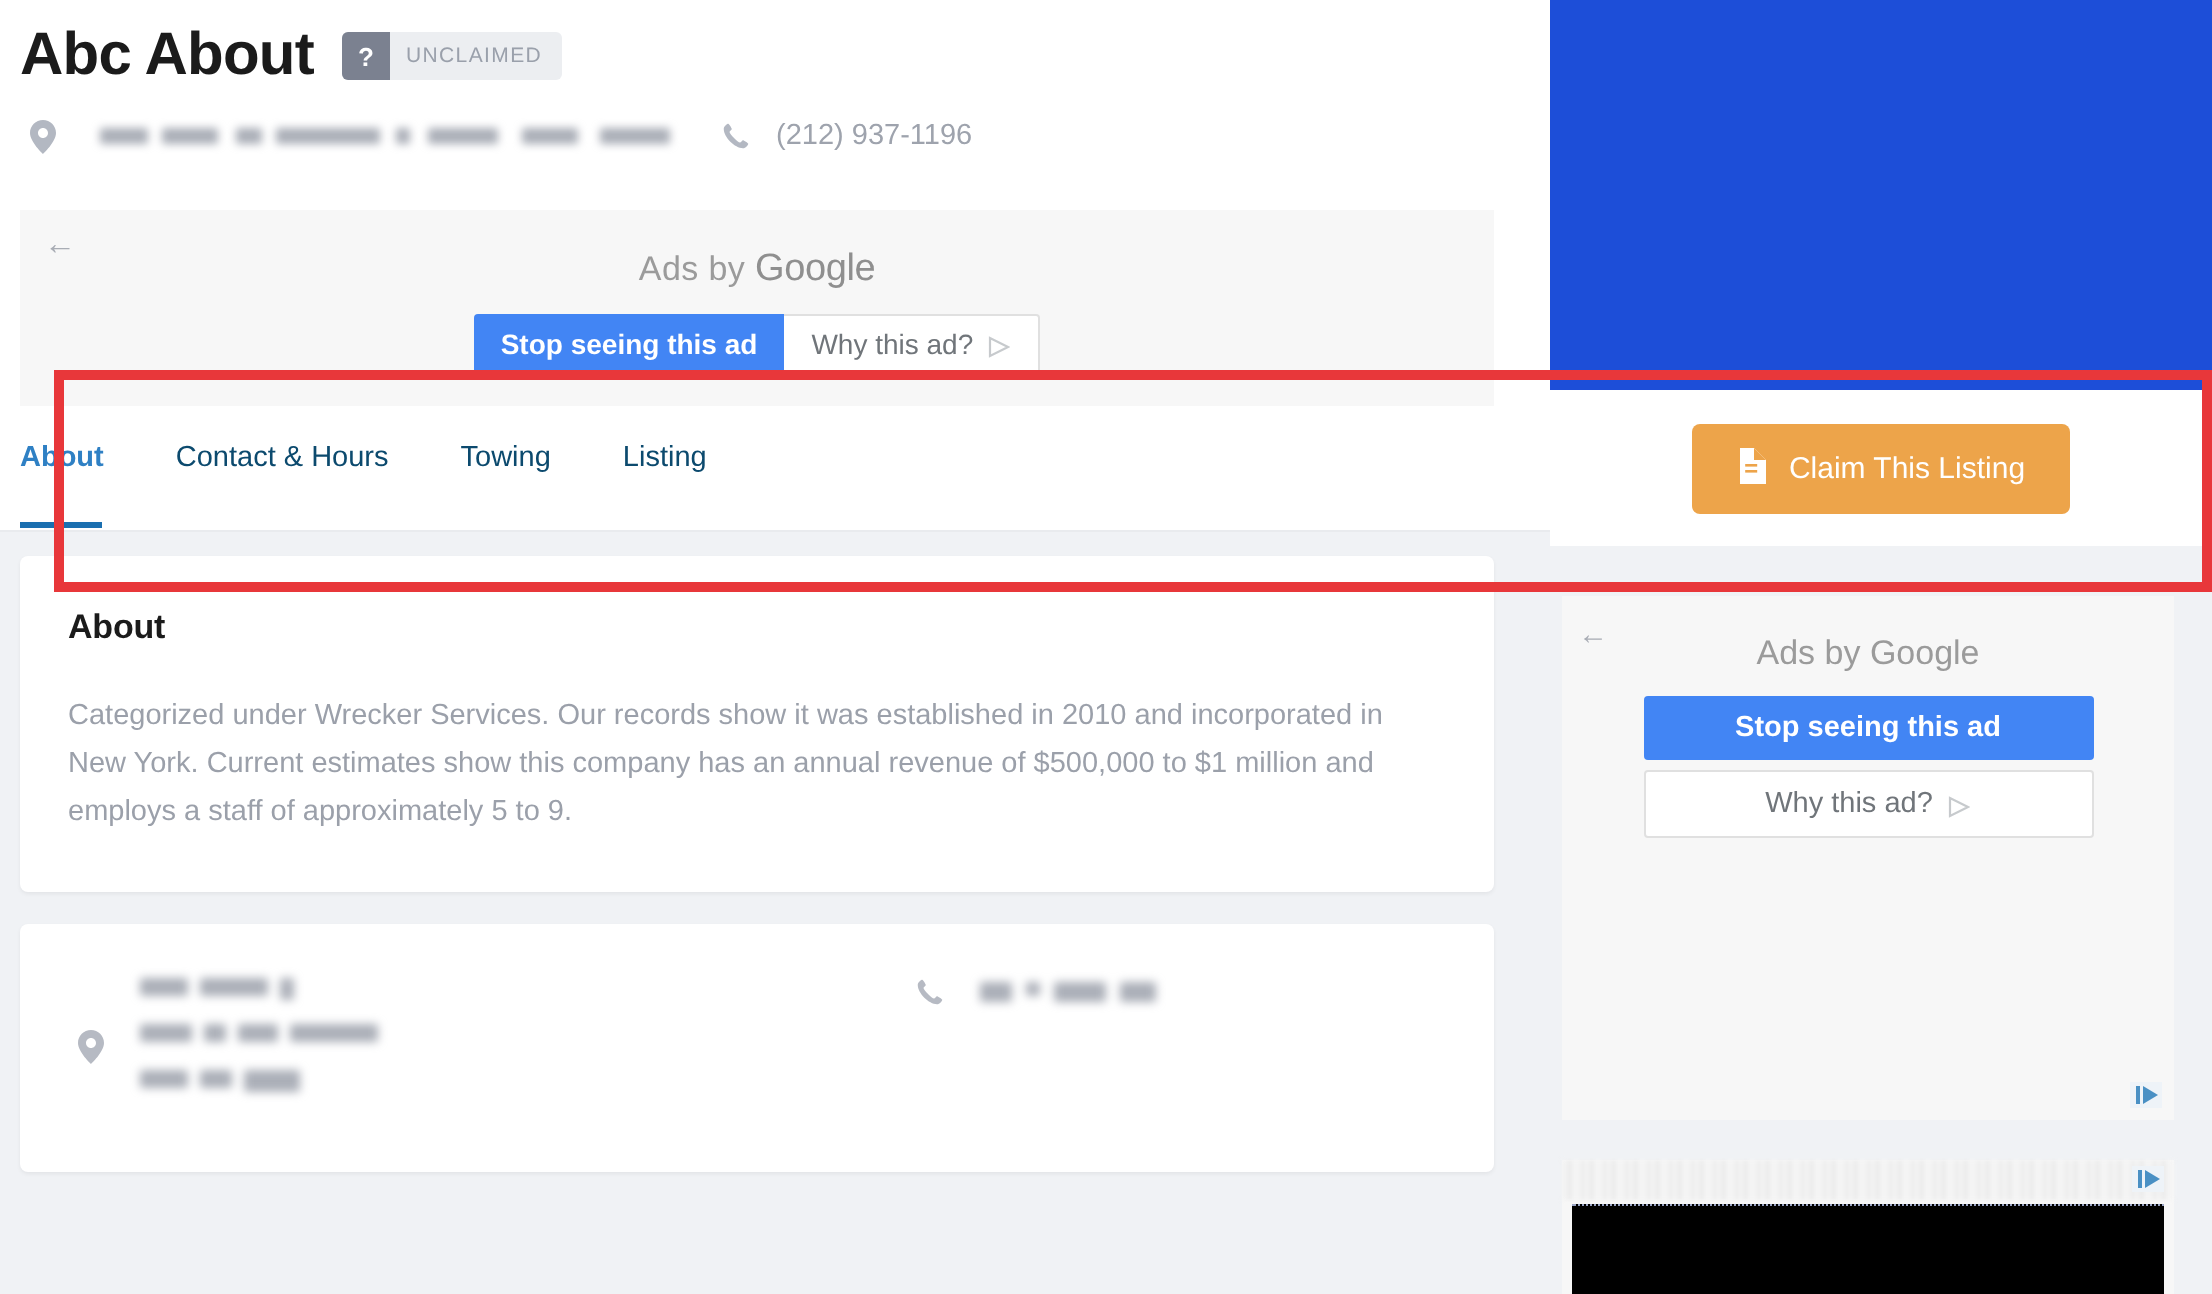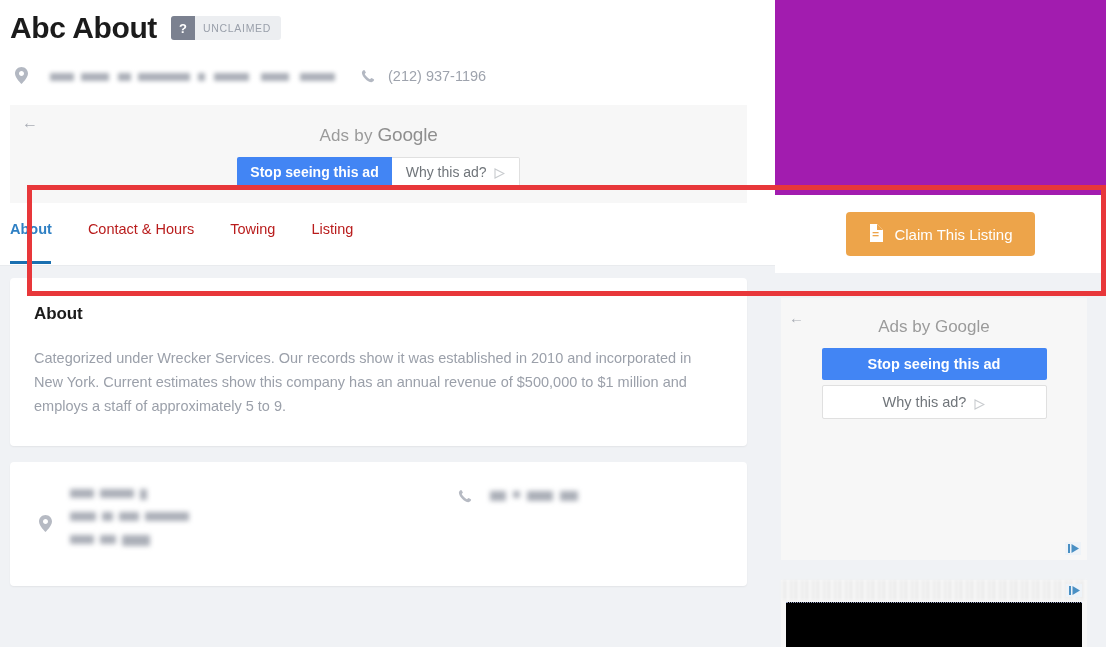--- a/index.html
+++ b/index.html
@@ -63,21 +63,21 @@
     display: flex;
     align-items: center;
     padding: 0 10px 0 8px;
     font-size: 10.5px;
     letter-spacing: 0.7px;
     color: #9aa0ab;
   }
 
   .biz-meta-row {
     display: flex;
-    align-items: flex-end;
+    align-items: center;
     height: 34px;
     gap: 0px;
     padding-top: 2px;
   }
   .meta-icon {
     width: 22px;
     display: flex;
     align-items: center;
     justify-content: center;
     color: #b3b8c2;
@@ -182,21 +182,21 @@
     width: 775px;
     height: 48px;
     background: #ffffff;
     display: flex;
     align-items: flex-start;
     padding-left: 10px;
     border-bottom: 1px solid #e9ebee;
   }
   .tab {
     font-size: 14.5px;
-    color: #b91c1c;
+    color: #0c4a6e;
     padding: 3px 0 0 0;
     margin-right: 36px;
     position: relative;
     cursor: pointer;
     height: 46px;
     white-space: nowrap;
   }
   .tab.active {
     color: #2f80c4;
     font-weight: bold;
@@ -274,21 +274,21 @@
     gap: 7px;
     margin-top: 2px;
   }
 
   
   .right-rail {
     position: absolute;
     left: 775px; top: 0;
     width: 331px;
     height: 549px;
-    background: #a21caf;
+    background: #1d4ed8;
   }
   .claim-zone {
     position: absolute;
     left: 0; top: 195px;
     width: 331px;
     height: 78px;
     background: #ffffff;
     display: flex;
     align-items: center;
     justify-content: center;

